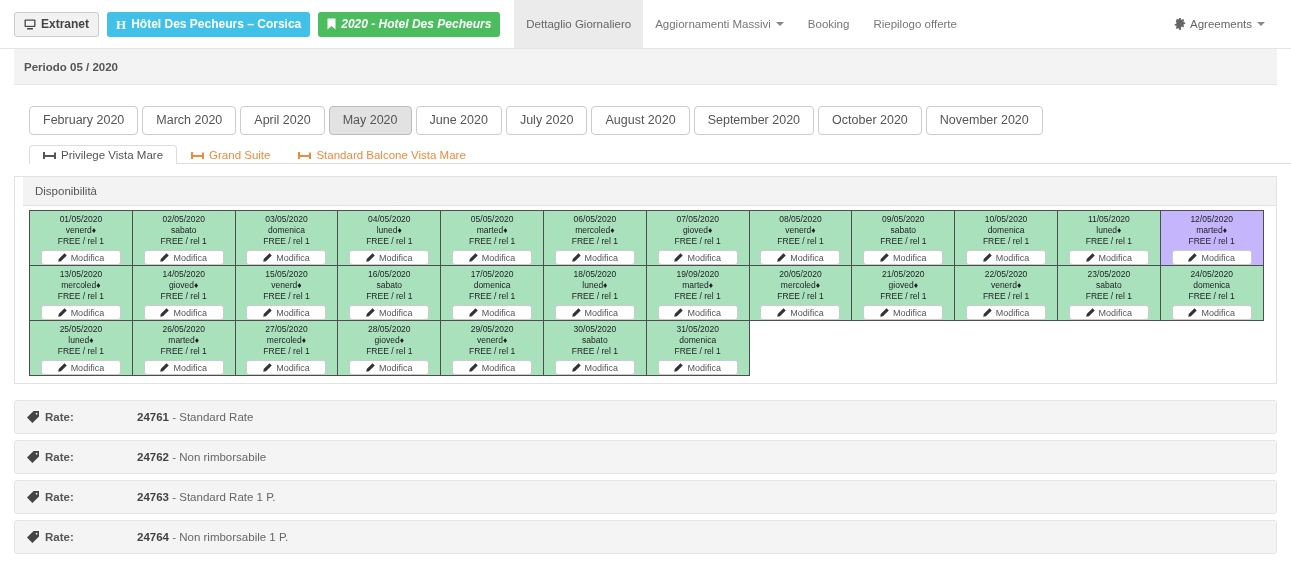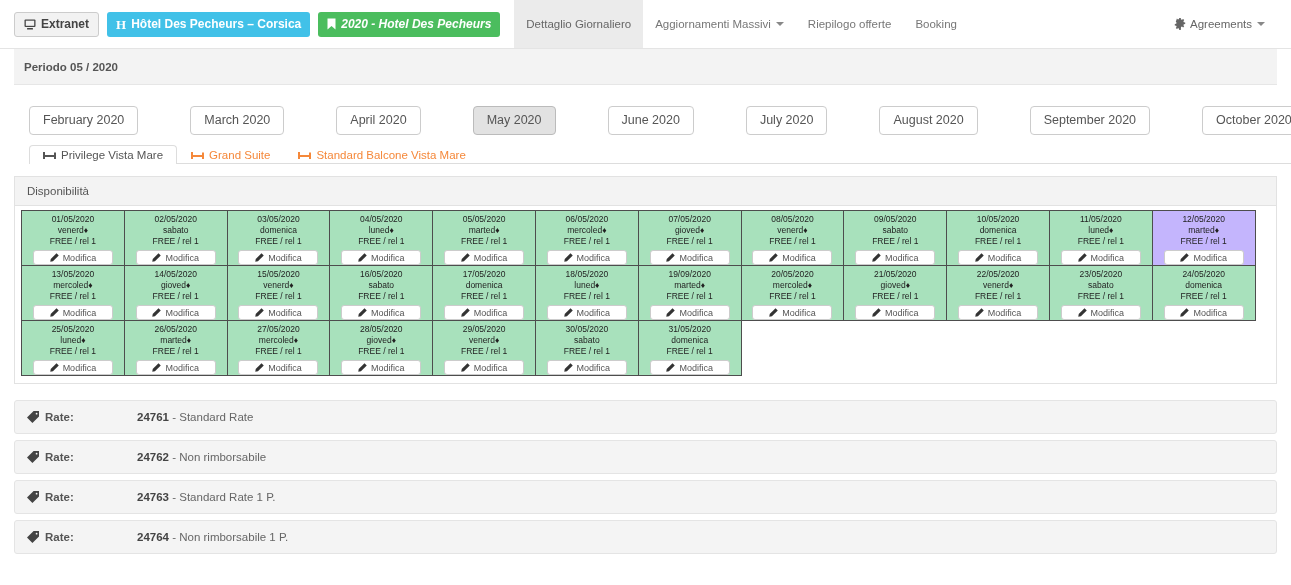--- a/index.html
+++ b/index.html
@@ -80,21 +80,20 @@
     padding: 0 10px;
     font-size: 11.5px;
     font-weight: bold;
     color: #555555;
   }
 
   
   .months {
     display: flex;
     margin: 21px 0 0 29px;
-    gap: 48px;
   }
   .month-btn {
     border: 1px solid #cccccc;
     background: #ffffff;
     border-radius: 4px;
     padding: 6px 13px;
     margin-right: 4px;
     font-size: 12.5px;
     color: #555555;
     white-space: nowrap;
@@ -125,20 +124,21 @@
     border-color: #dddddd;
     border-top-left-radius: 4px;
     border-top-right-radius: 4px;
   }
 
   
   .panel {
     margin: 12px 14px 0 14px;
     border: 1px solid #e2e2e2;
     background: #ffffff;
+    padding-left: 8px;
   }
   .panel-head {
     background: #f3f3f3;
     border-bottom: 1px solid #e2e2e2;
     padding: 8px 12px;
     font-size: 11.5px;
     color: #555555;
   }
   .panel-body { padding: 4px 6px 8px 6px; background:#ffffff; }
 
@@ -229,24 +229,24 @@
 
   <div class="nav-menu">
     <div class="nav-item active">
       <span>Dettaglio Giornaliero</span>
     </div>
     <div class="nav-item">
       <span>Aggiornamenti Massivi</span>
       <span class="caret"></span>
     </div>
     <div class="nav-item">
-      <span>Riepilogo offerte</span>
+      <span>Booking</span>
     </div>
     <div class="nav-item">
-      <span>Booking</span>
+      <span>Riepilogo offerte</span>
     </div>
   </div>
 
   <div class="nav-right">
     <div class="nav-item">
       <span style="margin-right:4px;">
         <svg width="12" height="12" viewBox="0 0 12 12">
           <path d="M6 3.6a2.4 2.4 0 1 0 0 4.8 2.4 2.4 0 0 0 0-4.8zm0 3.6a1.2 1.2 0 1 1 0-2.4 1.2 1.2 0 0 1 0 2.4z" fill="#666"></path>
           <path d="M5.2 0h1.6l.2 1.4 1 .4 1.1-.8 1.1 1.1-.8 1.1.4 1 1.4.2v1.6l-1.4.2-.4 1 .8 1.1-1.1 1.1-1.1-.8-1 .4L6.8 12H5.2L5 10.6l-1-.4-1.1.8L1.8 9.9l.8-1.1-.4-1L0.8 7.6V6l1.4-.2.4-1-.8-1.1L2.9.6l1.1.8 1-.4z" fill="#666"></path>
         </svg>

